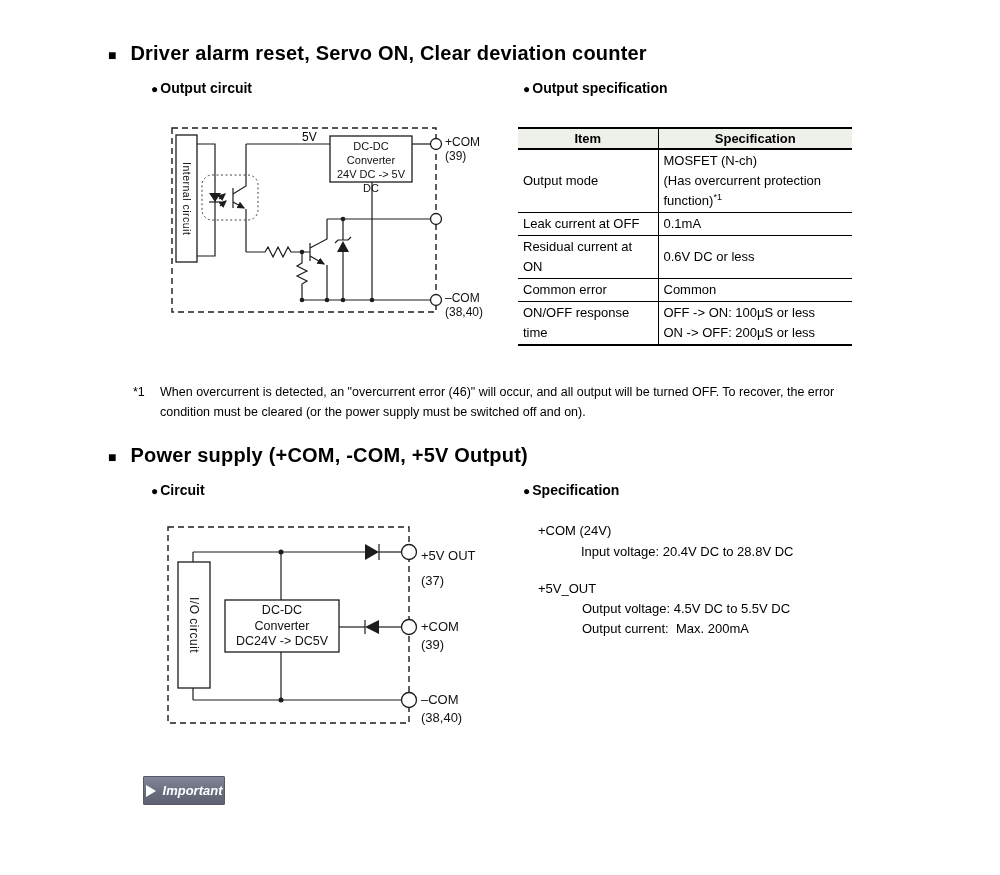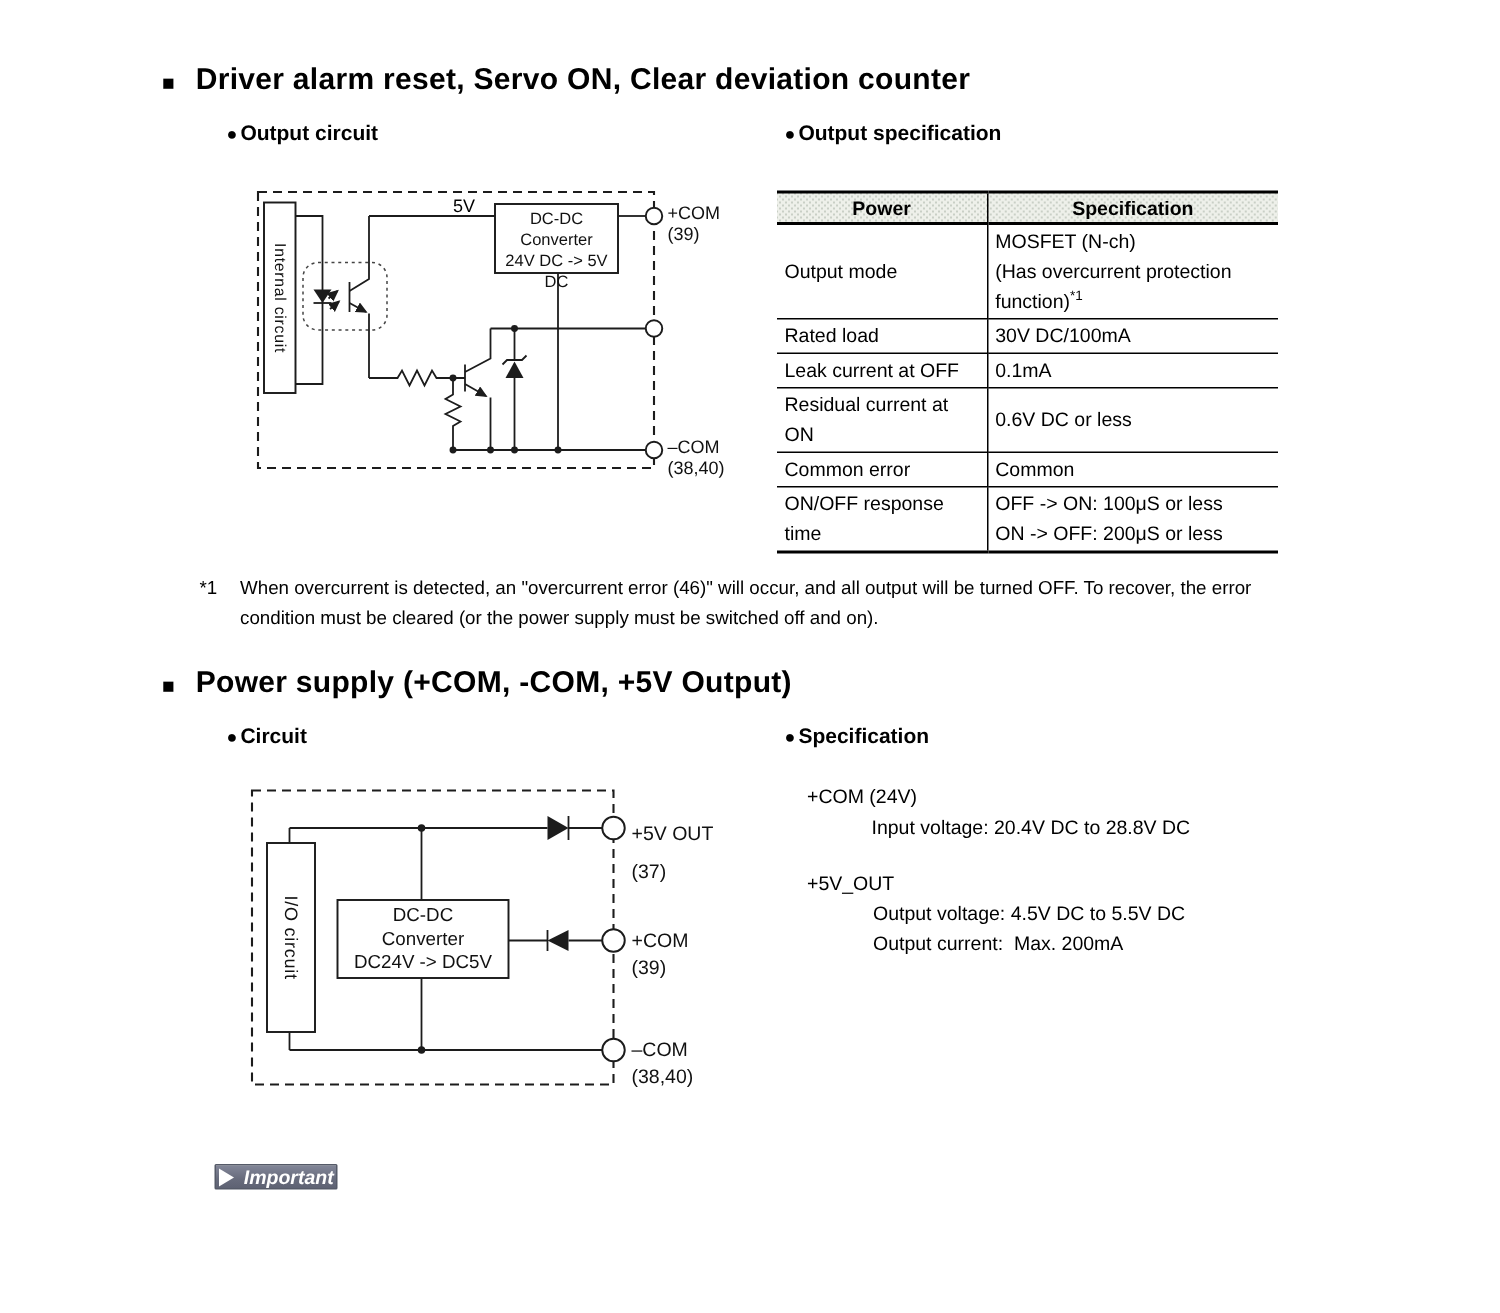--- a/index.html
+++ b/index.html
@@ -53,21 +53,21 @@
   .footnote { display:flex; font-size:12.5px; line-height:20px; }
   .fn-marker { width:27px; flex:none; }
   .fn-text { width:714px; }
 
   
   .pstext { font-size:13px; color:#000; }
 
   
   .imp-badge {
     display:flex; align-items:center; justify-content:center; gap:7px;
-    width:82px; height:17px;
+    width:82px; height:29px;
     background:linear-gradient(180deg,#828698 0%,#676b7c 60%,#5e6273 100%);
     border:1px solid #555a68; border-radius:1px;
   }
   .imp-tri { width:0; height:0; border-left:10px solid #fff;
     border-top:6px solid rgba(0,0,0,0); border-bottom:6px solid rgba(0,0,0,0); }
   .imp-label { color:#fff; font-size:13px; font-weight:bold; font-style:italic; }
   .imp-text {
     width:641px; border-top:2px solid #000; border-bottom:2px solid #000;
     padding:4px 0 7px 5px; font-size:12.6px; font-weight:bold; line-height:19px;
   }
@@ -170,34 +170,30 @@
   <div class="abs termlabel prelines" style="left:445px; top:292px; font-size:12px; line-height:13.5px;">–COM
 (38,40)</div>
 
   <table class="spec abs" style="left:518px; top:127px;">
     <colgroup>
         <col class="item-col">
         <col class="spec-col">
       </colgroup>
     <thead>
       <tr>
-        <th class="c1">Power</th>
+        <th class="c1">Item</th>
         <th>Specification</th>
       </tr>
     </thead>
     <tbody>
       <tr style="height:62px;">
         <td class="c1">Output mode</td>
         <td><span class="prelines">MOSFET (N-ch)
 (Has overcurrent protection
 function)</span><sup>*1</sup></td>
-      </tr>
-      <tr style="height:21px;">
-        <td class="c1">Rated load</td>
-        <td class="prelines">30V DC/100mA</td>
       </tr>
       <tr style="height:21px;">
         <td class="c1">Leak current at OFF</td>
         <td class="prelines">0.1mA</td>
       </tr>
       <tr style="height:42px;">
         <td class="c1 prelines">Residual current at
 ON</td>
         <td class="prelines">0.6V DC or less</td>
       </tr>

